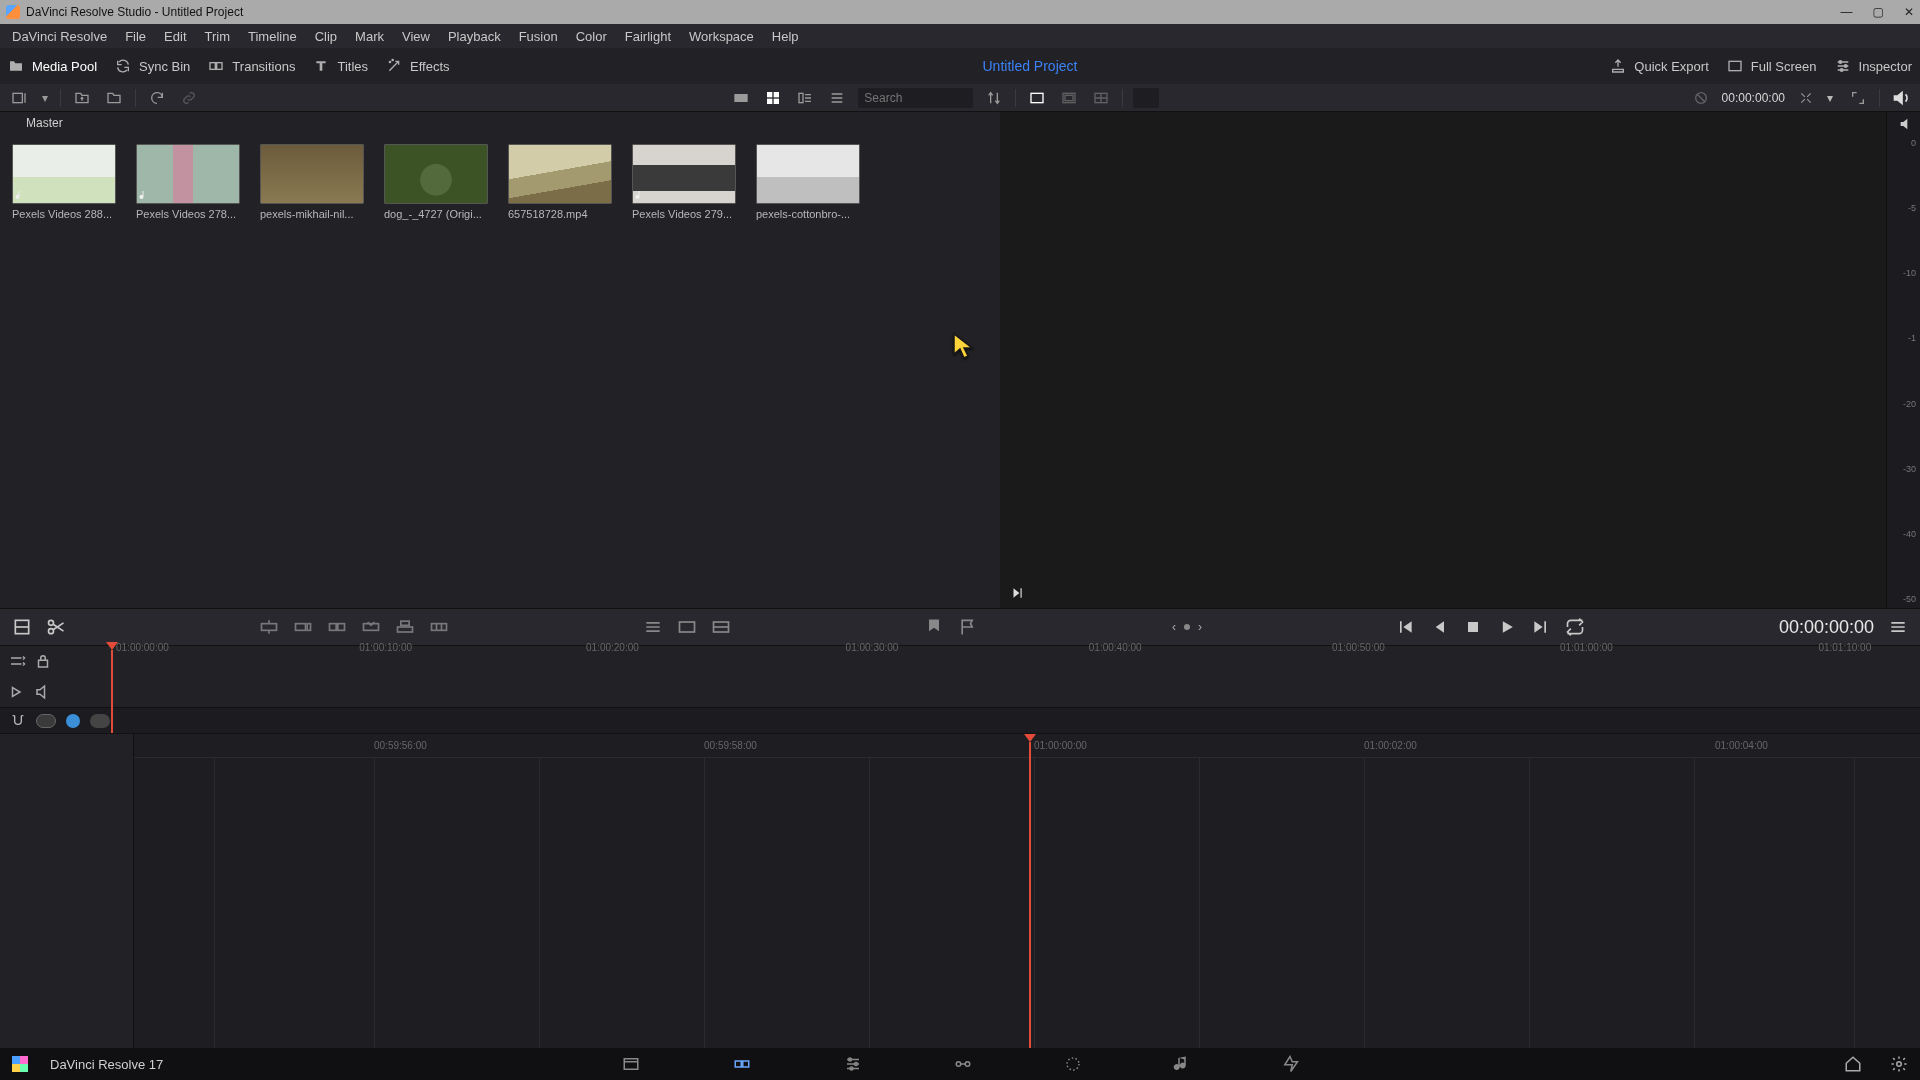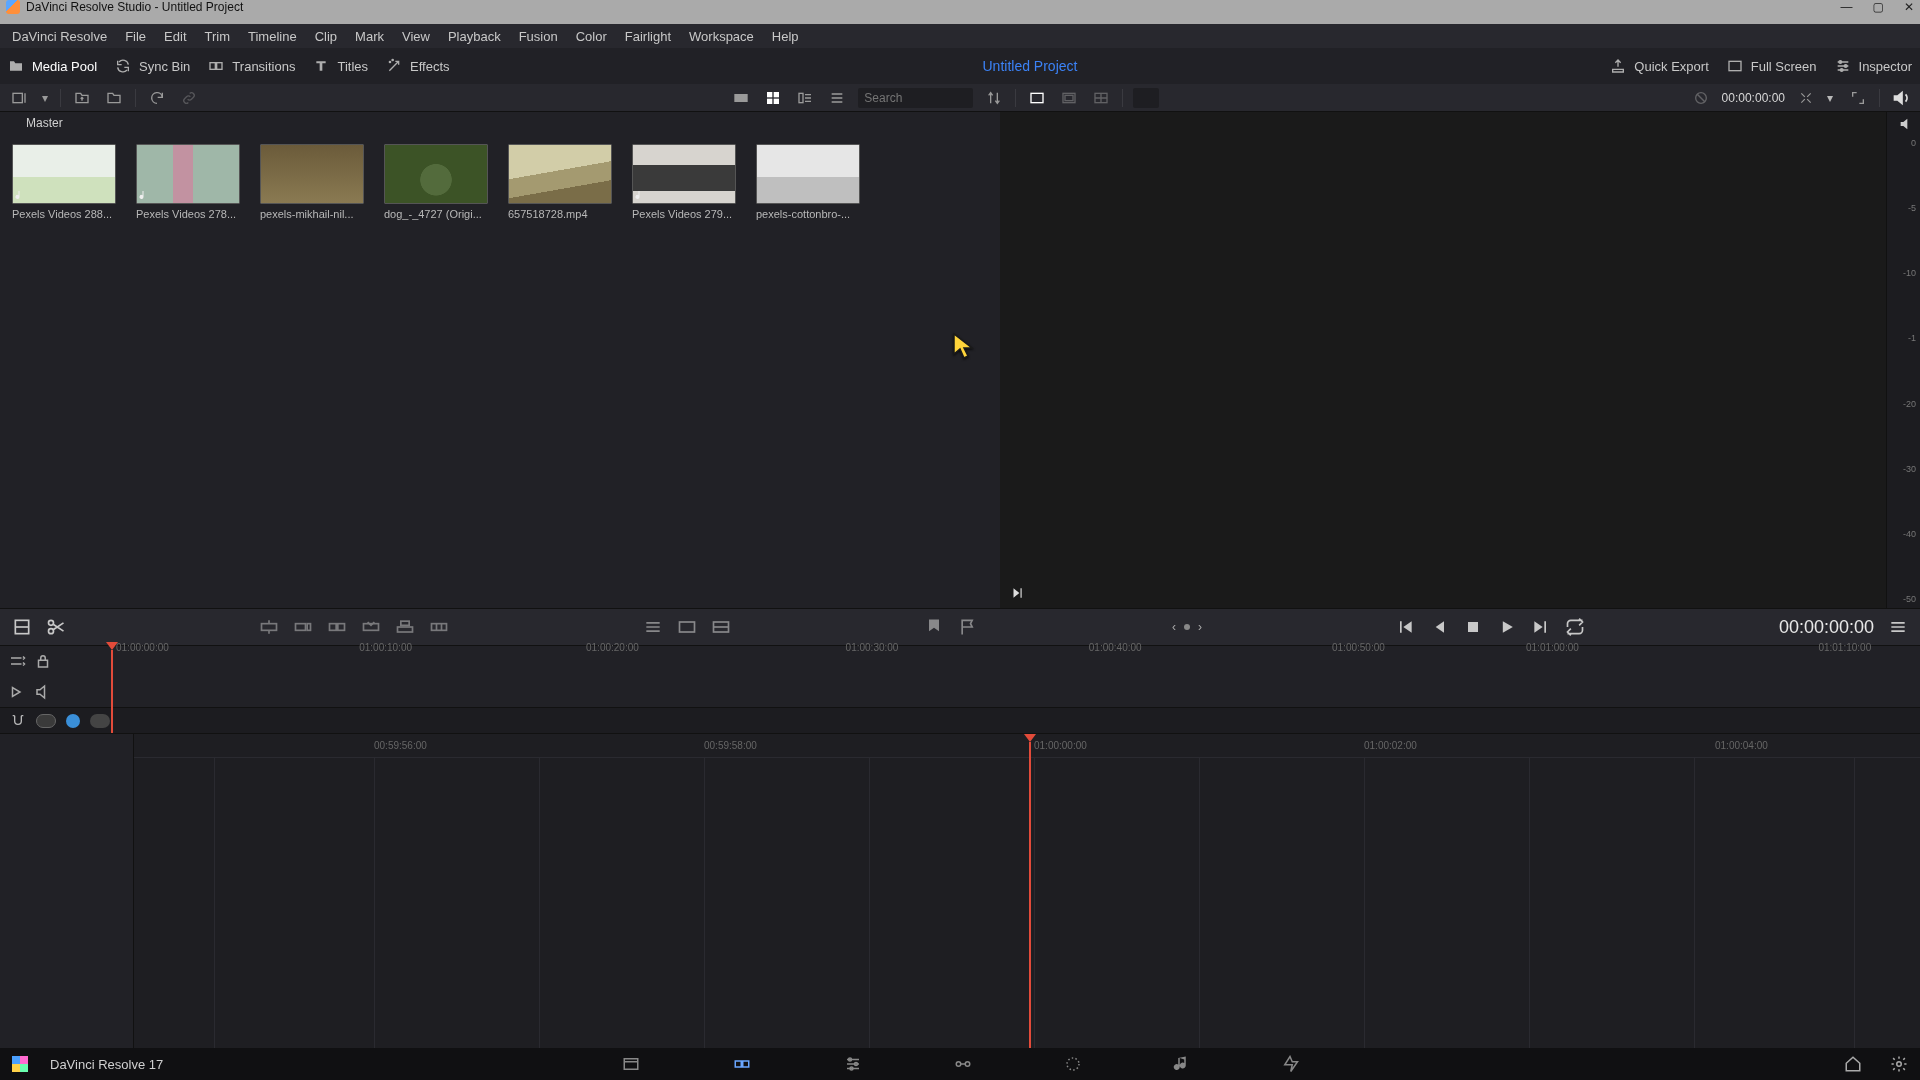--- a/index.html
+++ b/index.html
@@ -1,18 +1,18 @@
 <!DOCTYPE html>
 <html><head>
 <meta charset="utf-8">
 <style>
 *{margin:0;padding:0;box-sizing:border-box;user-select:none;font-family:-apple-system,BlinkMacSystemFont,"Segoe UI",Arial,sans-serif}
 html,body{width:1920px;height:1080px;background:#1a1a1a;color:#b8b8b8;font-size:12px;overflow:hidden}
 svg{display:block}
-.titlebar{height:24px;background:#aaaaaa;display:flex;padding:0 6px;color:#222}
+.titlebar{height:24px;background:#aaaaaa;display:flex;align-items:center;padding:0 6px;color:#222}
 .titlebar .logo{width:14px;height:14px;border-radius:3px;background:linear-gradient(135deg,#5aa6ff 40%,#ff8f3a 40%);margin-right:6px}
 .titlebar .title{flex:1;color:#111;font-size:12px}
 .titlebar .winbtns{display:flex;gap:20px;color:#222}
 .titlebar .winbtns span{cursor:pointer}
 .menubar{height:24px;background:#28282e;display:flex;align-items:center;gap:18px;padding:0 12px;color:#c8c8c8;font-size:13px}
 .menubar .mitem{cursor:pointer}
 .tabbar{height:36px;background:#212126;display:flex;align-items:center;padding:0 8px;color:#cfcfcf;font-size:13px}
 .tabbar .left,.tabbar .right{display:flex;align-items:center;gap:18px}
 .tabbar .center{flex:1;text-align:center;color:#3b82f6;font-size:14px}
 .tabbar .tbtn{display:flex;align-items:center;gap:8px;cursor:pointer;color:#c8c8c8}
@@ -476,21 +476,21 @@
   </div>
   <div class="ruler" id="upper-ruler">
     <div class="ph" style="left:10px"></div>
     <div class="line" style="left:15px;bottom:-26px"></div>
   <div class="mark" style="left: 20px;">01:00:00:00</div>
       <div class="mark" style="left: 263.2px;">01:00:10:00</div>
       <div class="mark" style="left: 490px;">01:00:20:00</div>
       <div class="mark" style="left: 749.6px;">01:00:30:00</div>
       <div class="mark" style="left: 992.8px;">01:00:40:00</div>
       <div class="mark" style="left: 1236px;">01:00:50:00</div>
-      <div class="mark" style="left: 1430px;">01:01:00:00</div>
+      <div class="mark" style="left: 1464px;">01:01:00:00</div>
       <div class="mark" style="left: 1722.4px;">01:01:10:00</div>
     </div>
 </div>
 
 <div class="editstrip">
   <svg class="ico" width="16" height="16" viewBox="0 0 24 24" fill="none" stroke="currentColor" stroke-width="2">
       <path d="M7 4v8a5 5 0 0 0 10 0V4M7 4H4M17 4h3"></path>
     </svg>
   <div class="pill" style="background:#3a3a3a;border:1px solid #666"></div>
   <div style="width:14px;height:14px;border-radius:7px;background:#3a8fd8"></div>

